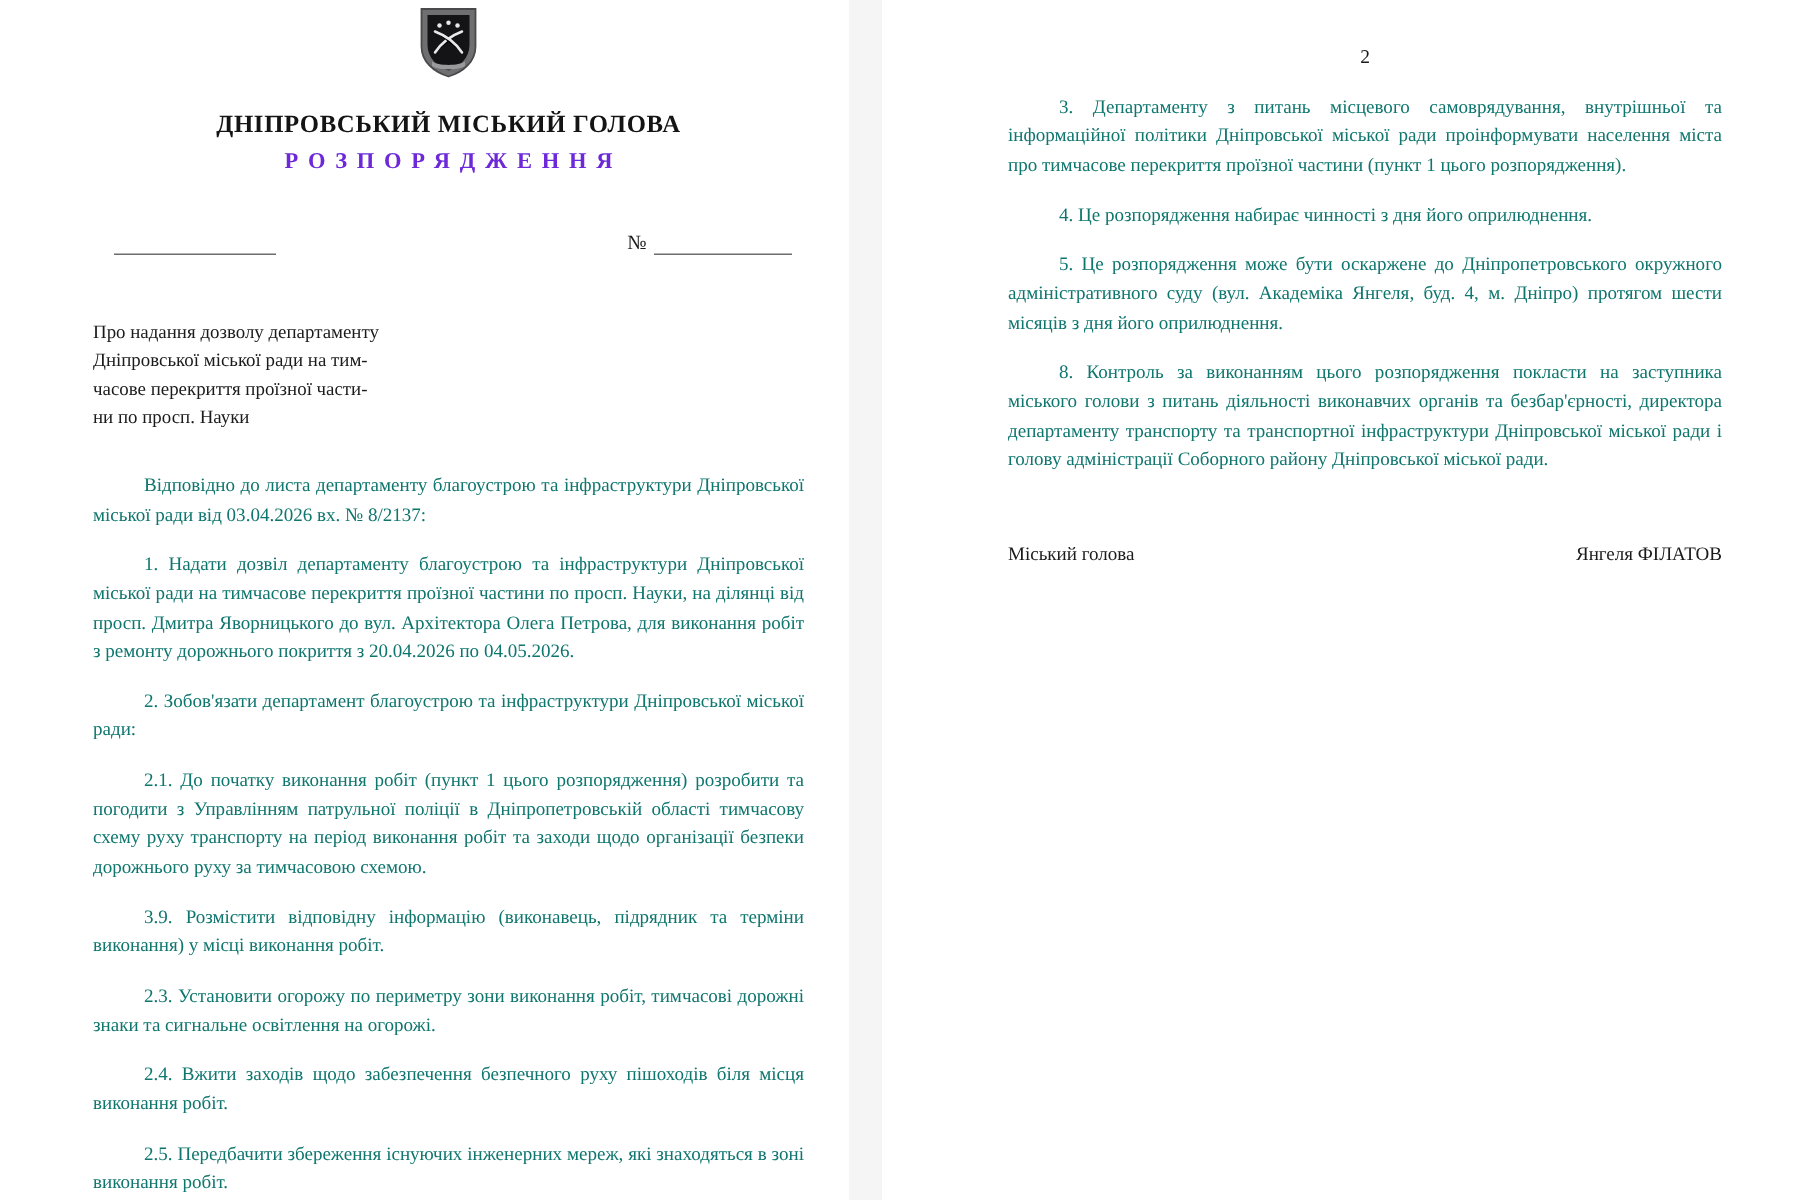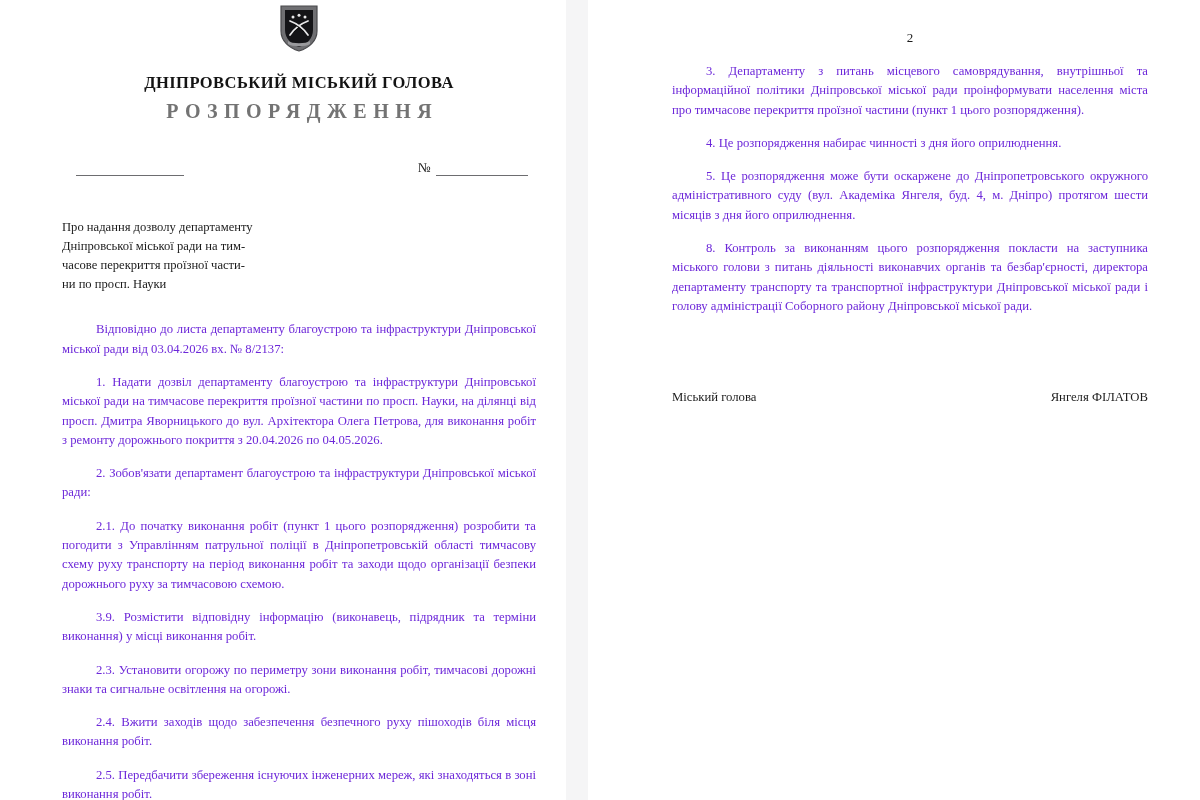--- a/index.html
+++ b/index.html
@@ -64,25 +64,25 @@
     margin-top: 20px;
   }
   .org-title {
     font-size: 16.5px;
     font-weight: bold;
     letter-spacing: 0.45px;
     color: #141414;
     line-height: 1.2;
   }
   .doc-type {
-    font-size: 20px;
+    font-size: 15px;
     font-weight: bold;
     letter-spacing: 6.5px;
     margin-top: 7px;
-    color: #737373;
+    color: #6d28d9;
     text-indent: 6.5px;
   }
 
   
   .ruleline-row {
     display: flex;
     align-items: flex-end;
     margin-top: 33px;
     height: 20px;
   }
@@ -123,21 +123,21 @@
   .subject div { white-space: nowrap; }
 
   
   .body-block { margin-top: 26px; }
   p.para {
     margin: 0 0 14px 0;
     font-size: 12.7px;
     line-height: 1.52;
     text-align: justify;
     text-indent: 34px;
-    color: #6d28d9;
+    color: #0f766e;
     hyphens: manual;
   }
   p.para:last-child { margin-bottom: 0; }
 
   
   .page-no {
     text-align: center;
     font-size: 13px;
     padding-top: 30px;
     color: #1b1b1b;
@@ -145,21 +145,21 @@
   .right-body { margin-top: 16px; }
 
   .signature {
     display: flex;
     justify-content: space-between;
     align-items: baseline;
     margin-top: 46px;
     font-size: 12.7px;
     color: #1b1b1b;
   }
-  .sig-title { padding-left: 0px; margin-top: 28px; }
+  .sig-title { padding-left: 0px; }
   .sig-name { padding-right: 0px; }
 </style>
 </head>
 <body>
 
 <div class="spread">
 
   <div class="page page-left">
 
     <div class="emblem-wrap">

